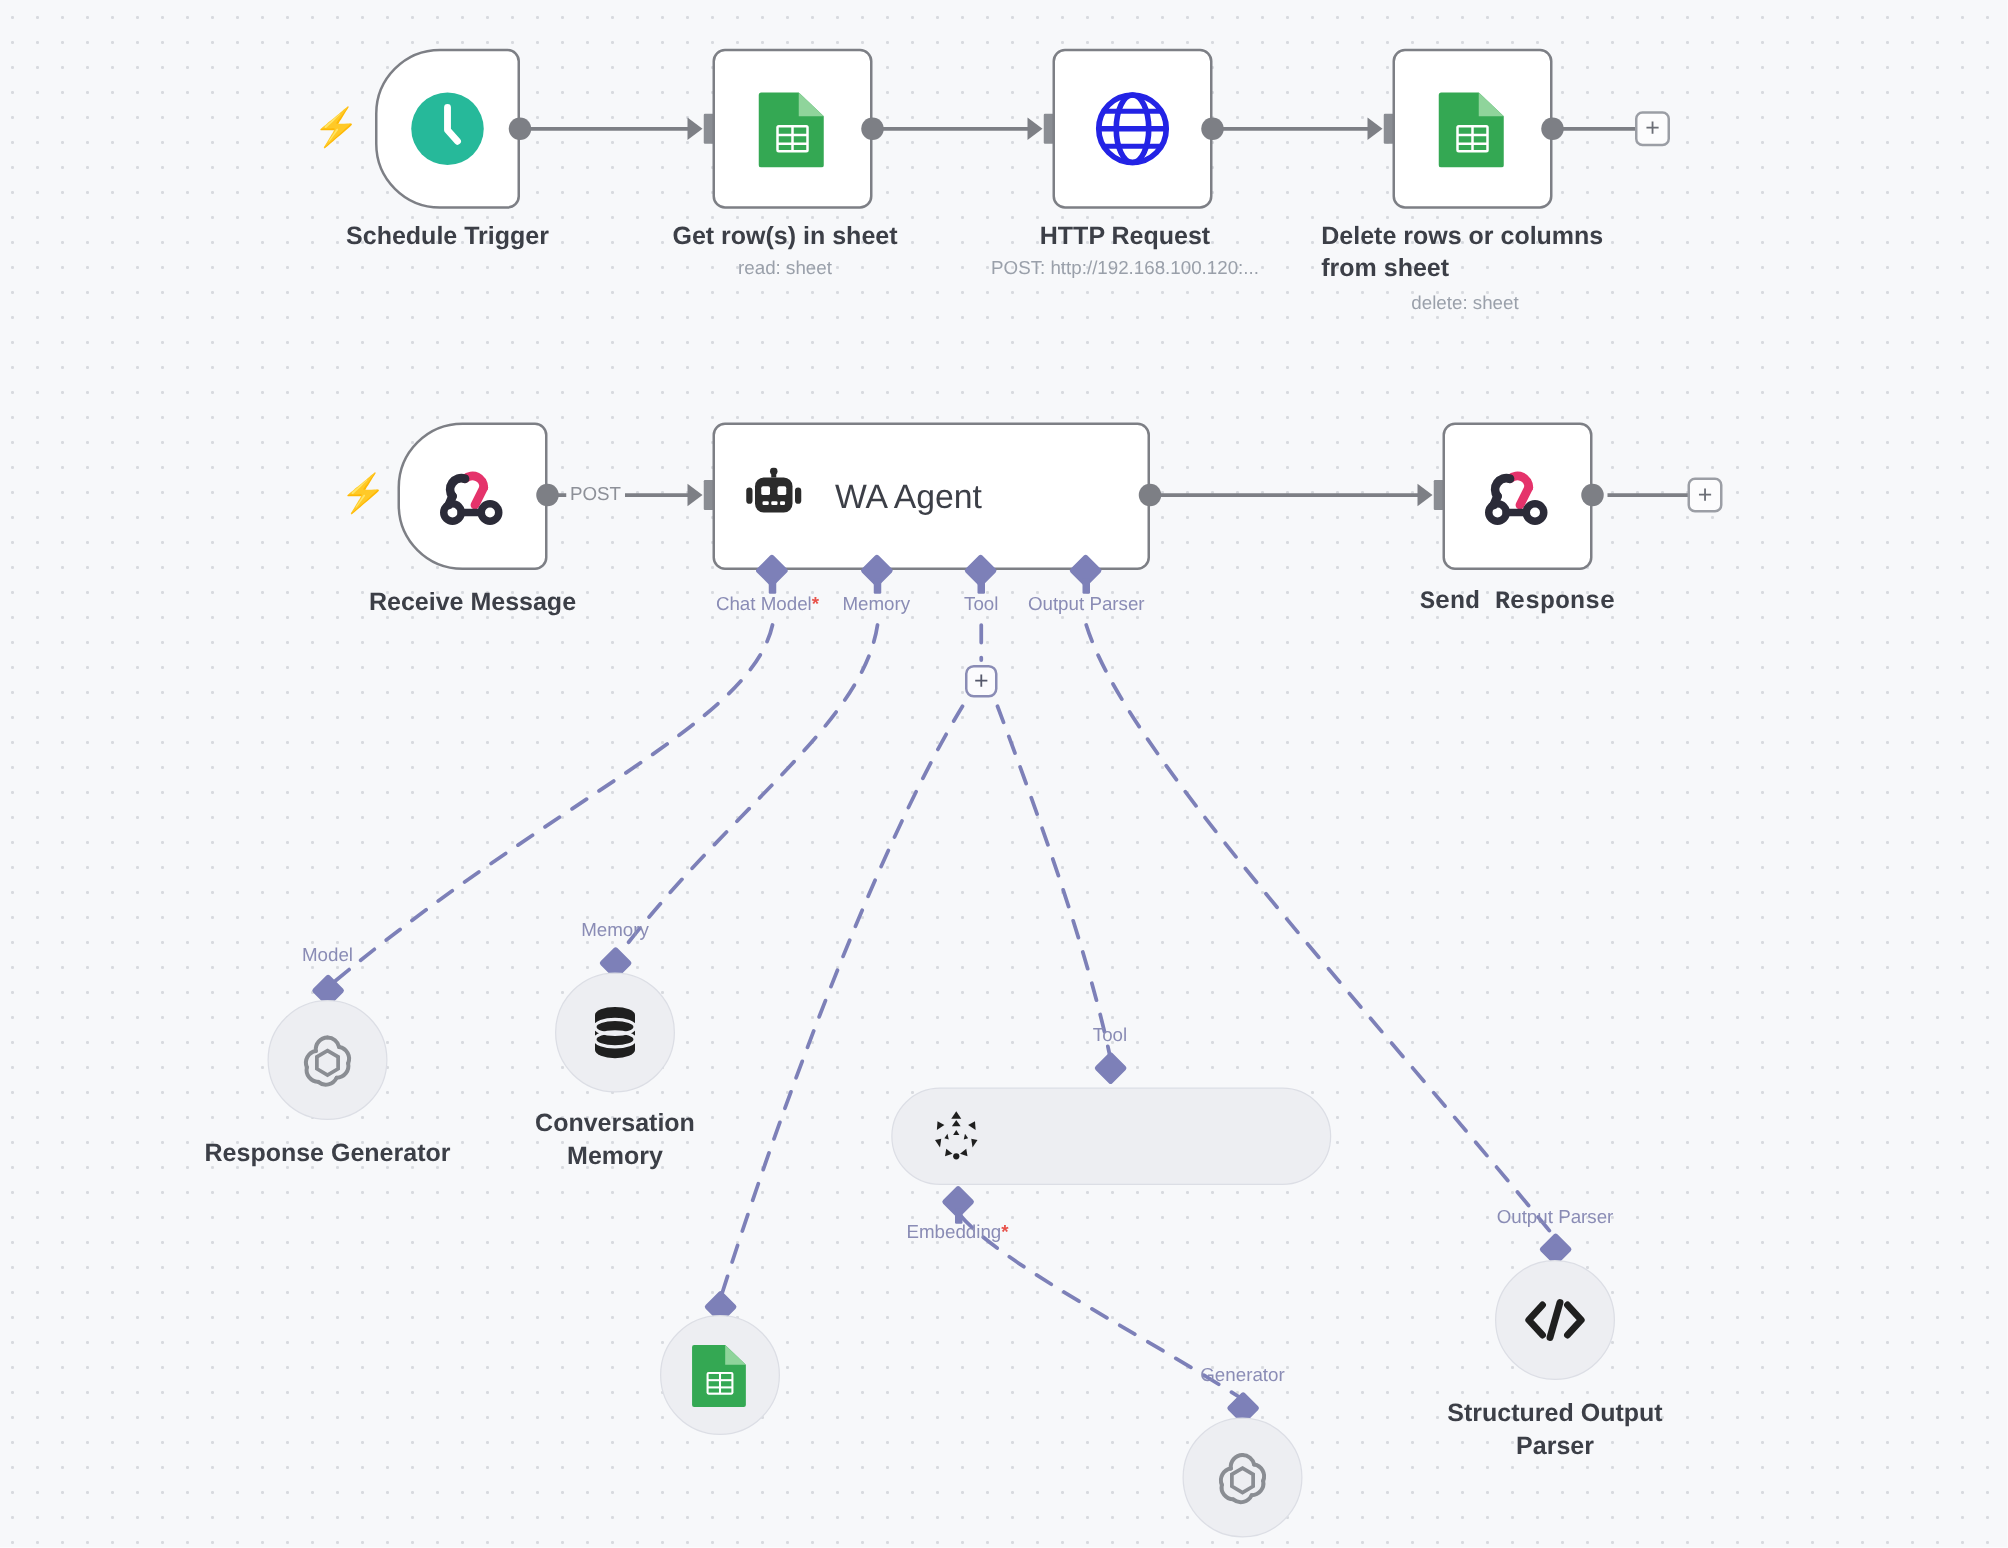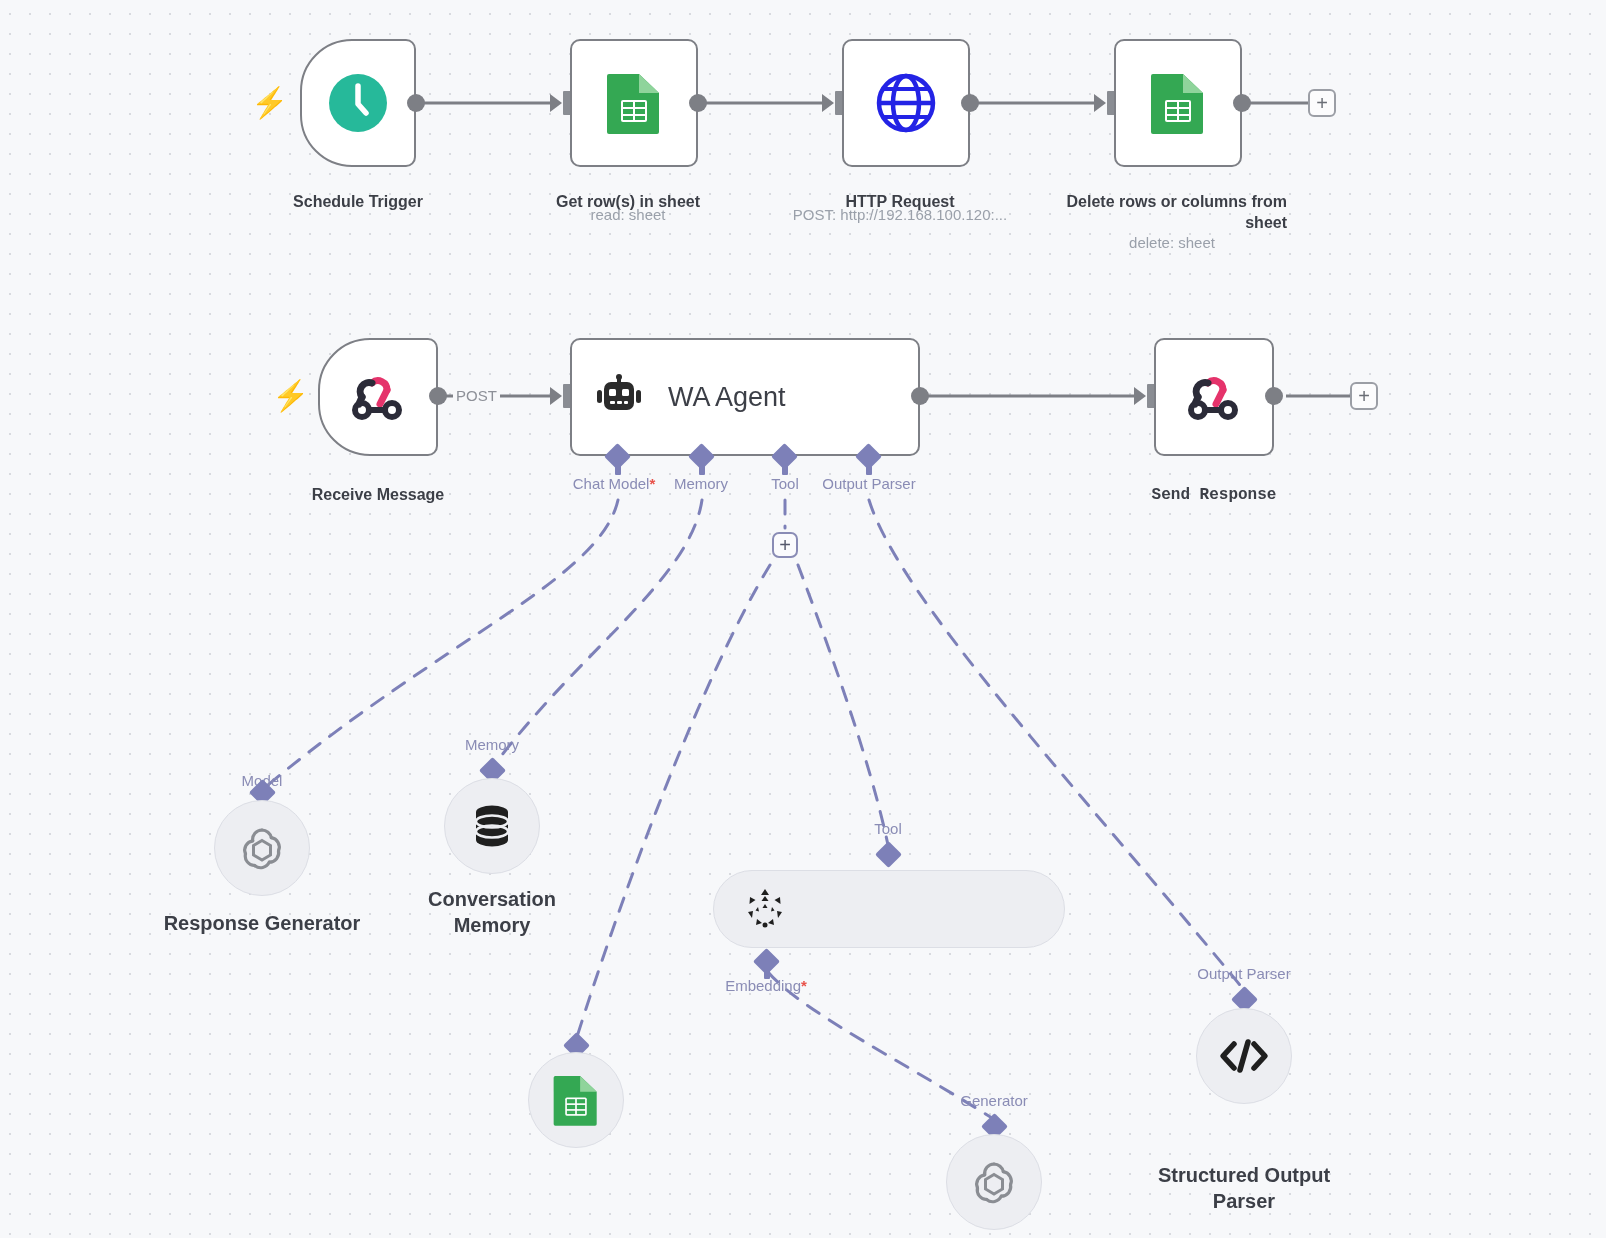--- a/index.html
+++ b/index.html
@@ -32,27 +32,26 @@
     border-top-left-radius: 52px;
     border-bottom-left-radius: 52px;
   }
   .node.sq { width: 128px; height: 128px; justify-content: center; }
   .node.wide { justify-content: flex-start; padding-left: 24px; }
 
   .node-title {
     position: absolute;
     left: 50%;
     transform: translateX(-50%);
-    text-align: right;
-    font-size: 16px;
+    text-align: left;
+    font-size: 20px;
     font-weight: 700;
     color: #3c3f47;
     line-height: 1.3;
     white-space: nowrap;
-    margin-top: 16px;
   }
   .node-title.wrap { white-space: normal; width: 230px; }
   .node-sub {
     position: absolute;
     left: 50%;
     transform: translateX(-50%);
     text-align: center;
     font-size: 15px;
     color: #9aa0aa;
     white-space: nowrap;
@@ -318,21 +317,21 @@
       <path d="M12 28 l-3 7" stroke="#2b2b38" stroke-width="7" fill="none" stroke-linecap="round"></path>
       <circle cx="12" cy="41" r="7" fill="none" stroke="#2b2b38" stroke-width="6"></circle>
       <circle cx="42" cy="41" r="7" fill="none" stroke="#2b2b38" stroke-width="6"></circle>
       <path d="M19 41 h16" stroke="#2b2b38" stroke-width="6" stroke-linecap="round"></path>
     </svg>
   </div>
   <div class="dot-out" style="left:1265px; top:387px;"></div>
   <div class="node-title" style="left:1214px; top:469px;font-family:Liberation Mono, monospace;">Send Response</div>
   <div class="plus-btn" style="left:1350px; top:382px;">+</div>
 
-  <div class="port-label" style="left:262px; top:772px;">Model</div>
+  <div class="port-label" style="left:262px; top:756px;">Model</div>
   <div class="diamond" style="left:253px; top:783px;"></div>
   <div class="subnode" style="left:214px; top:800px;">
     <svg width="52" height="52" viewBox="0 0 52 52" class="icon-img">
       <g fill="none" stroke="#8a8d93" stroke-width="3.2" stroke-linejoin="round" stroke-linecap="round">
         <path d="M26 8 a9.5 9.5 0 0 1 9.3 7.6"></path>
         <path d="M35.3 15.6 a9.5 9.5 0 0 1 7.2 13.1"></path>
         <path d="M42.5 28.7 a9.5 9.5 0 0 1 -9.2 11.5"></path>
         <path d="M33.3 40.2 a9.5 9.5 0 0 1 -14.7 3.3"></path>
         <path d="M18.6 43.5 a9.5 9.5 0 0 1 -9.1 -11.6"></path>
         <path d="M9.5 31.9 a9.5 9.5 0 0 1 7.2 -13.1"></path>
@@ -421,15 +420,15 @@
 
   <div class="port-label" style="left:1244px; top:965px;">Output Parser</div>
   <div class="diamond" style="left:1235px; top:990px;"></div>
   <div class="subnode" style="left:1196px; top:1008px;">
     <svg width="52" height="40" viewBox="0 0 52 40" class="icon-img">
       <path d="M16 8 L5 20 L16 32" stroke="#1f1f1f" stroke-width="5.5" fill="none" stroke-linecap="round" stroke-linejoin="round"></path>
       <path d="M36 8 L47 20 L36 32" stroke="#1f1f1f" stroke-width="5.5" fill="none" stroke-linecap="round" stroke-linejoin="round"></path>
       <path d="M30 6 L22 34" stroke="#1f1f1f" stroke-width="5.5" fill="none" stroke-linecap="round"></path>
     </svg>
   </div>
-  <div class="subnode-title wrap" style="left:1244px; top:1118px;margin-top:44px;">Structured Output Parser</div>
+  <div class="subnode-title wrap" style="left:1244px; top:1118px;">Structured Output Parser</div>
 
 </div>
 
 </body></html>

